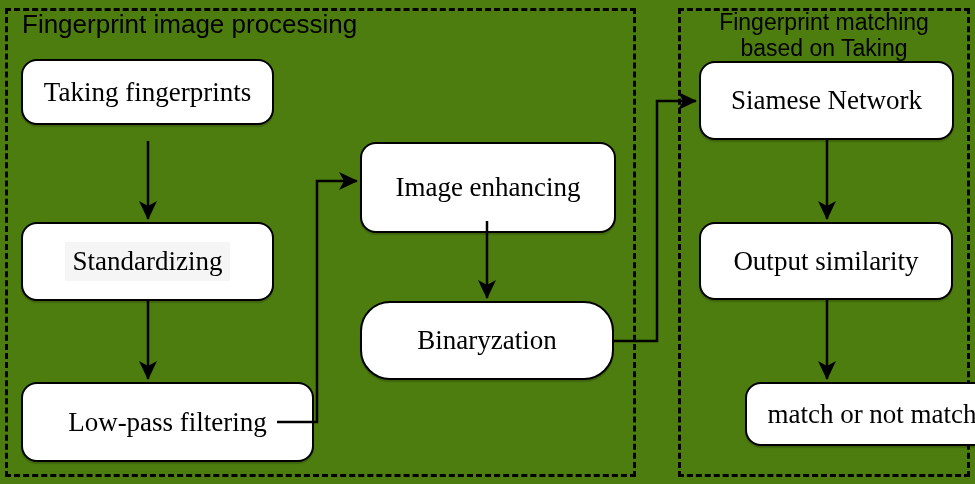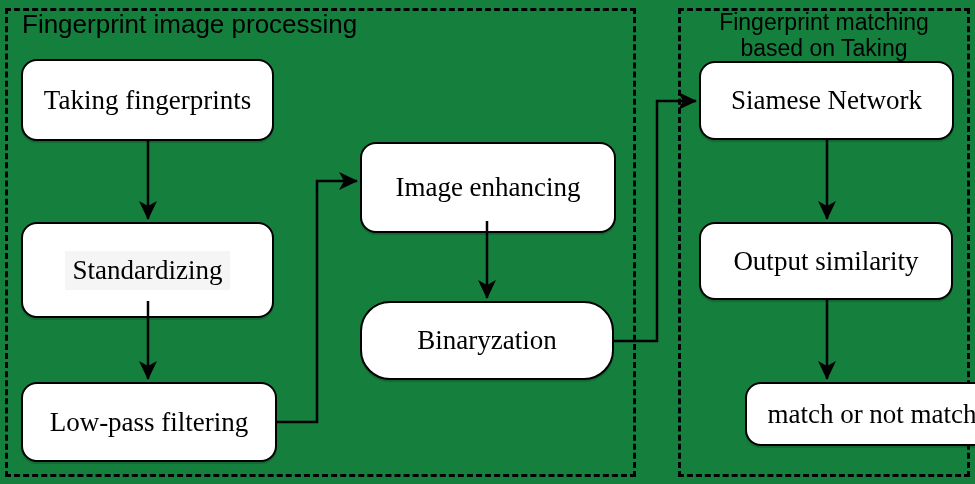--- a/index.html
+++ b/index.html
@@ -4,21 +4,21 @@
 <style>
   html, body {
     margin: 0;
     padding: 0;
     background: #ffffff;
   }
   .canvas {
     position: relative;
     width: 975px;
     height: 484px;
-    background: #15803d;
+    background: #4d7c0f;
     font-family: "Liberation Sans", sans-serif;
     color: #000000;
     overflow: hidden;
   }
   .group {
     position: absolute;
     border: 3px dashed #000000;
     box-sizing: border-box;
     background: transparent;
   }
@@ -79,29 +79,29 @@
   <div class="group group-left"></div>
   <div class="group group-right"></div>
 
   <div class="group-title title-left">Fingerprint image processing</div>
 
   <div class="group-title title-right">
     <span class="tline">Fingerprint matching</span>
     <span class="tline">based on Taking</span>
   </div>
 
-  <div class="node" style="left:21px; top:59px; width:253px; height:82px;">
+  <div class="node" style="left:21px; top:59px; width:253px; height:66px;">
     <span>Taking fingerprints</span>
   </div>
 
-  <div class="node" style="left:21px; top:222px; width:253px; height:96px;">
+  <div class="node" style="left:21px; top:222px; width:253px; height:79px;">
     <span class="hl">Standardizing</span>
   </div>
 
-  <div class="node" style="left:21px; top:382px; width:256px; height:80px;">
+  <div class="node" style="left:21px; top:382px; width:293px; height:80px;">
     <span>Low-pass filtering</span>
   </div>
 
   <div class="node" style="left:360px; top:142px; width:256px; height:91px;">
     <span>Image enhancing</span>
   </div>
 
   <div class="node" style="left:360px; top:301px; width:254px; height:79px;border-radius:30px;">
     <span>Binaryzation</span>
   </div>

